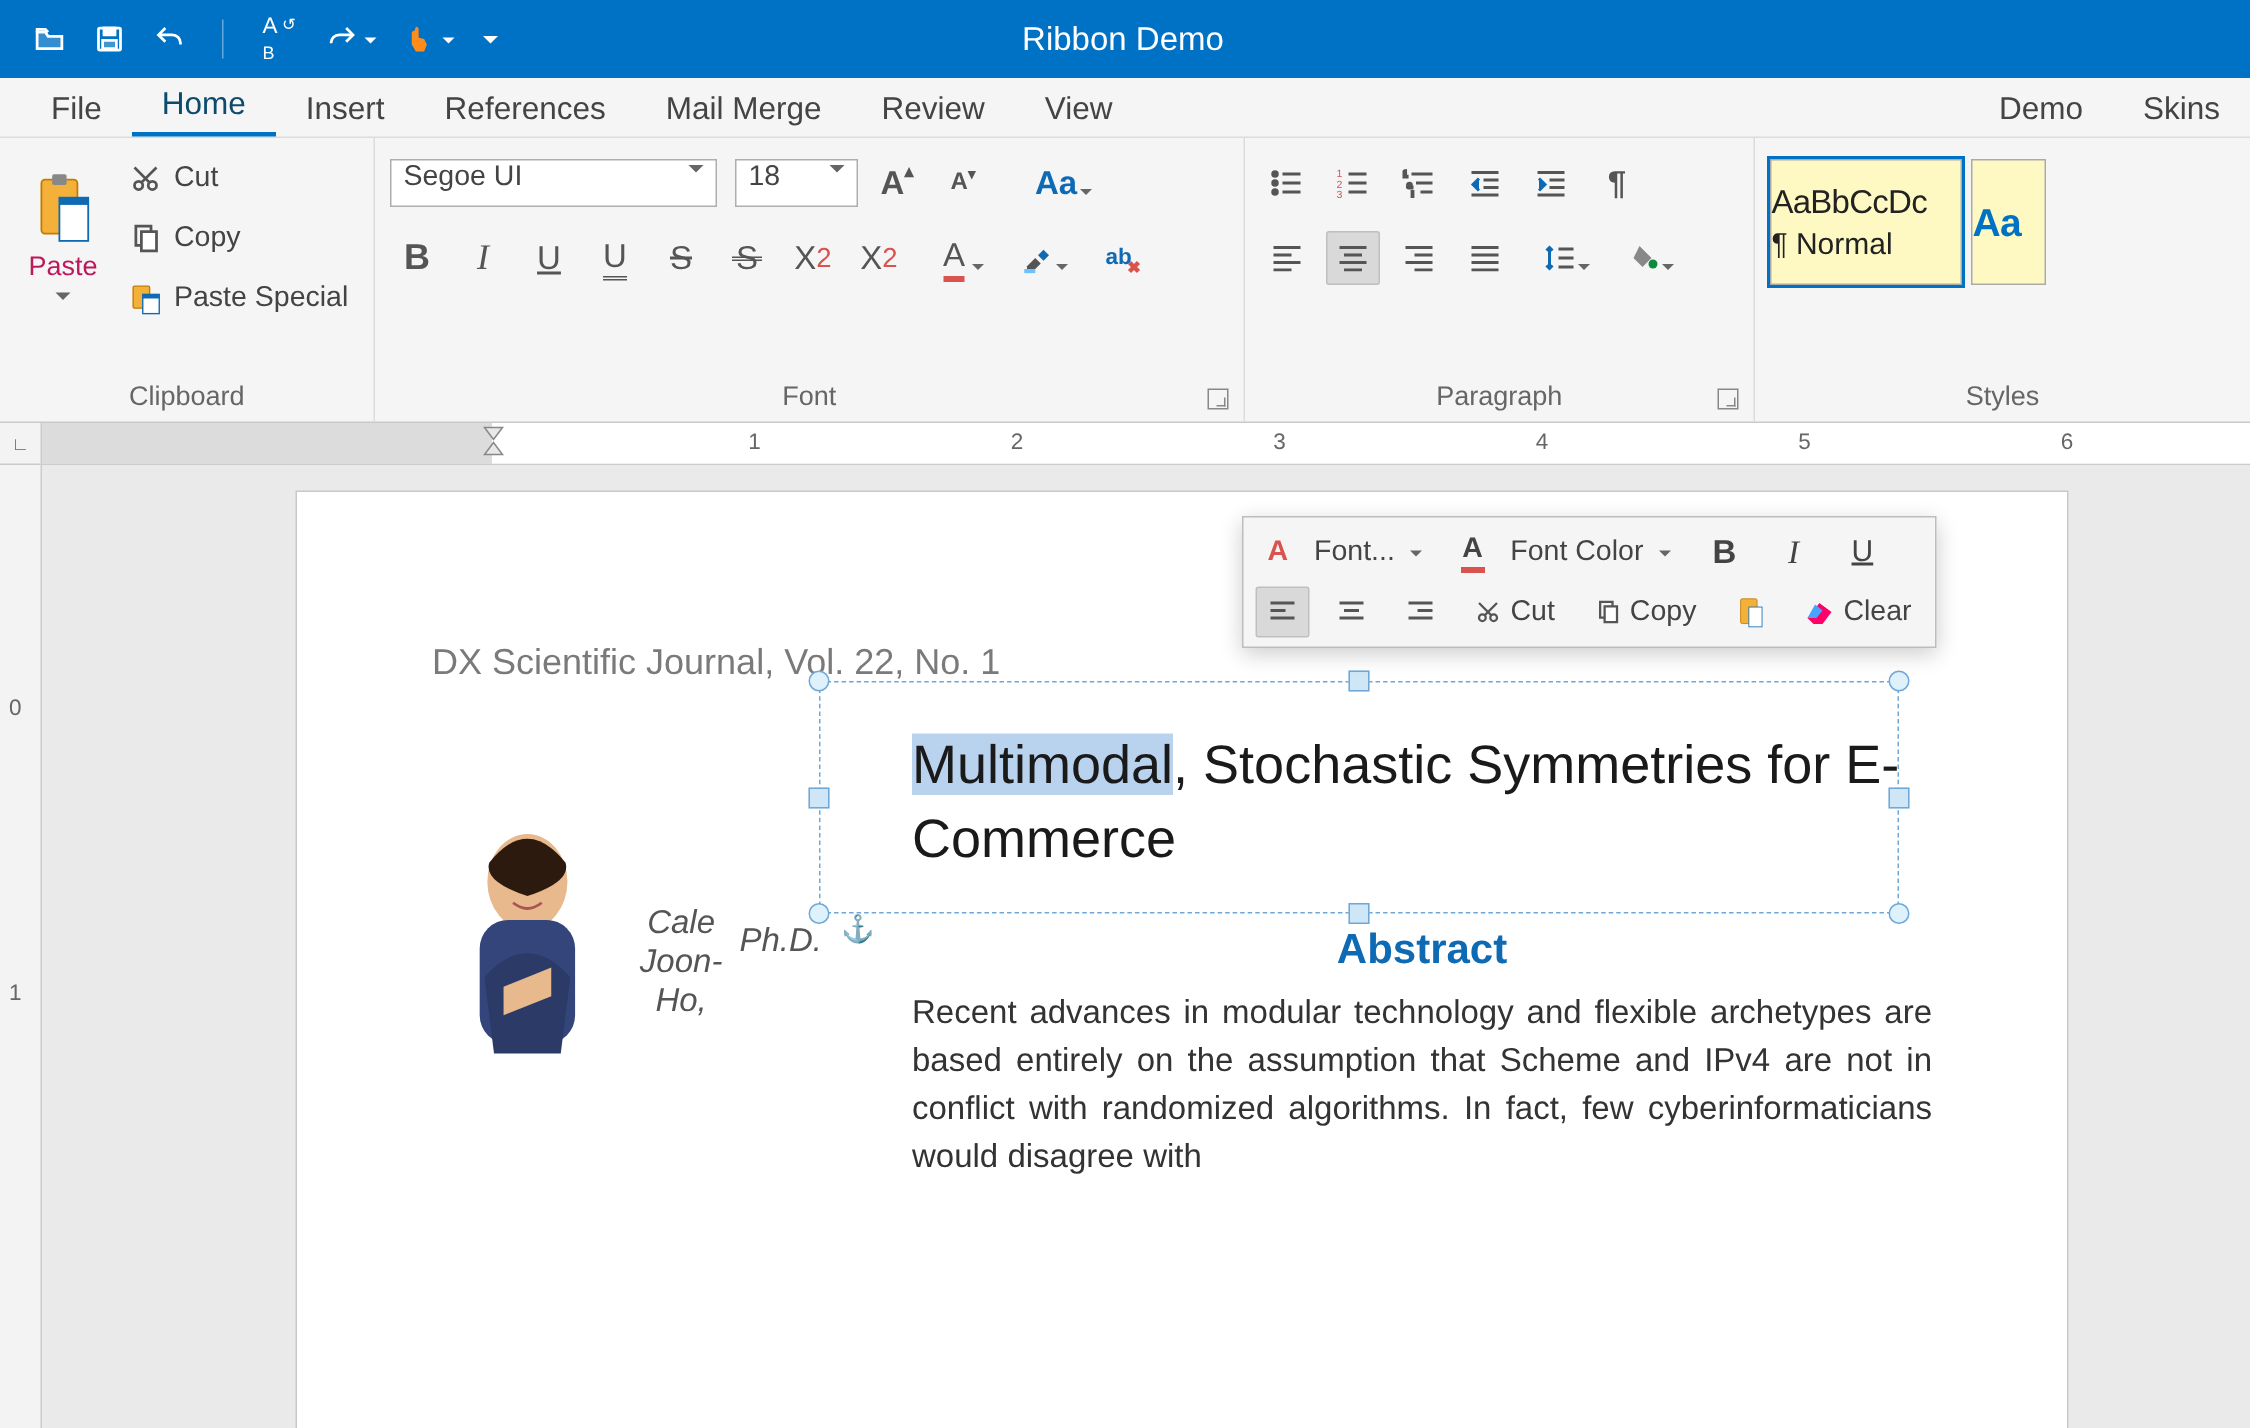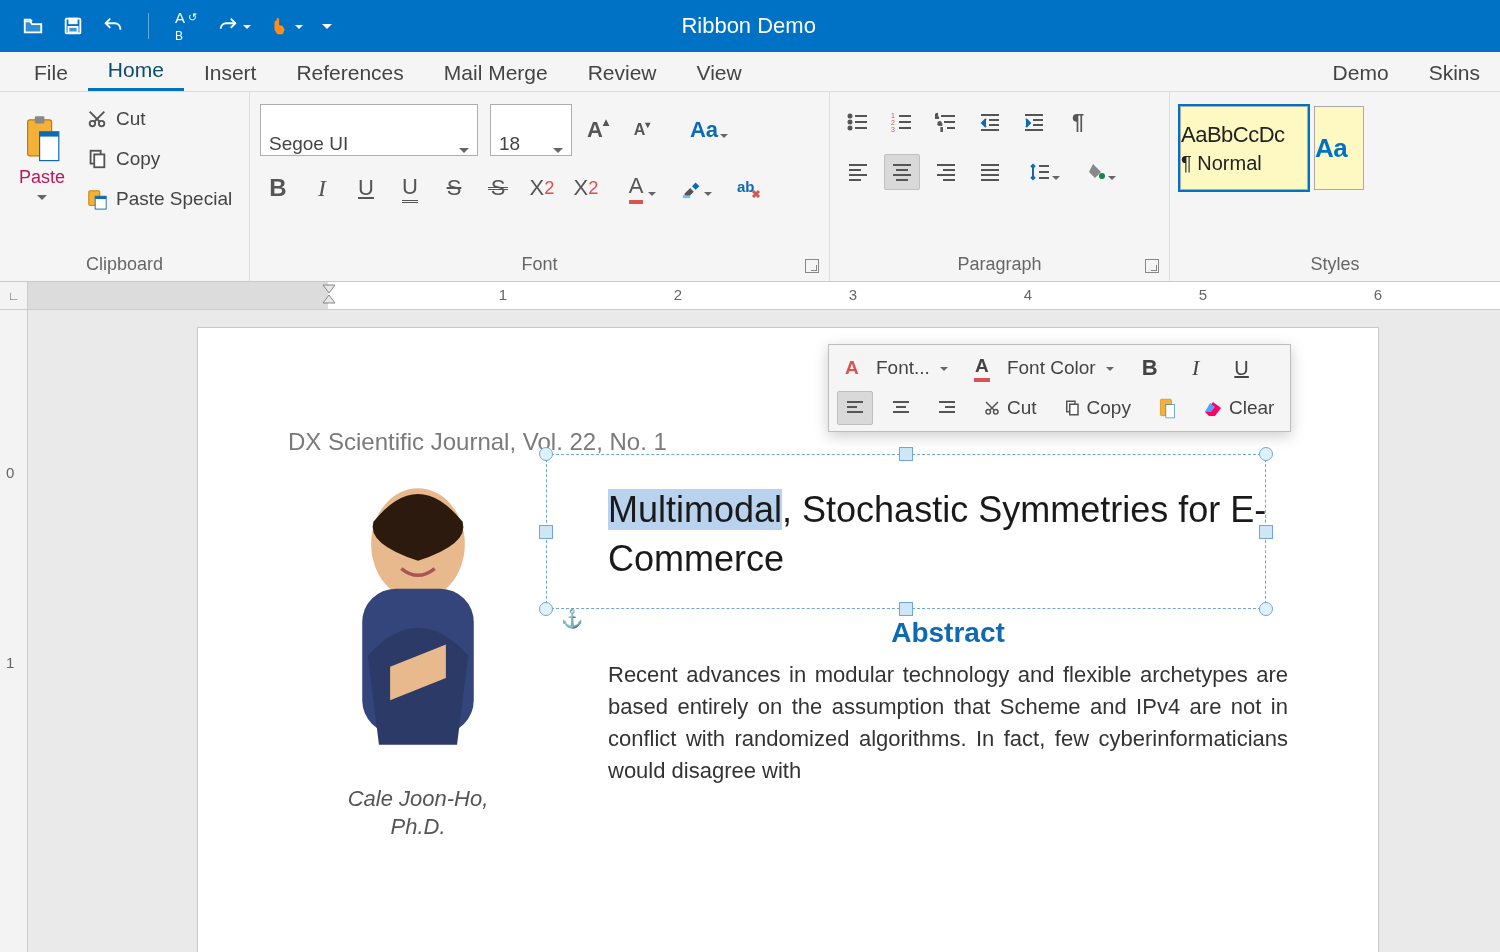--- a/index.html
+++ b/index.html
@@ -19,21 +19,21 @@
   .group{border-right:1px solid #dcdcdc;display:flex;flex-direction:column;padding:6px 10px 2px}
   .group-body{flex:1;display:flex;align-items:flex-start}
   .group-label{text-align:center;font-size:18px;color:#666;padding:6px 0 4px;display:flex;align-items:center;justify-content:center;gap:8px;position:relative}
   .dialog-launcher{width:14px;height:14px;border:1px solid #888;position:absolute;right:0;bottom:6px}
   .dialog-launcher::after{content:"";position:absolute;right:1px;bottom:1px;width:5px;height:5px;border-right:1px solid #888;border-bottom:1px solid #888}
   .big-btn{display:flex;flex-direction:column;align-items:center;justify-content:center;width:64px;height:120px;gap:4px}
   .big-btn .lbl{font-size:18px;color:#be185d}
   .vstack{display:flex;flex-direction:column;gap:10px;padding-top:6px}
   .small-btn{display:flex;align-items:center;gap:8px;height:30px;padding:0 6px;font-size:19px;color:#444}
   .small-btn svg{width:22px;height:22px}
-  .combo{height:52px;border:1px solid #aeaeae;background:#fff;display:flex;align-items:flex-end;padding:0 8px;font-size:19px;color:#444}
+  .combo{height:32px;border:1px solid #aeaeae;background:#fff;display:flex;align-items:flex-start;padding:0 8px;font-size:19px;color:#444}
   .combo .caret{margin-left:auto}
   .combo.font{width:218px}
   .combo.size{width:82px;margin-left:4px}
   .icon-row{display:flex;gap:8px;align-items:center}
   .ib{width:36px;height:36px;display:flex;align-items:center;justify-content:center;border-radius:2px;font-size:22px;color:#555;position:relative}
   .ib.dd{width:48px}
   .ib.dd::after{content:"";position:absolute;right:4px;top:60%;border:4px solid transparent;border-top-color:#666}
   .caret{border:5px solid transparent;border-top-color:#666;display:inline-block;position:relative;top:3px}
   .stylebox{width:128px;height:84px;border:1px solid #aaa;background:#fef9c3;display:flex;flex-direction:column;align-items:flex-start;justify-content:center;font-size:20px;margin-right:6px}
   .stylebox .prev{font-size:22px;letter-spacing:-.5px}
@@ -50,21 +50,21 @@
   .hruler .seg{position:absolute;top:0;bottom:0}
   .hruler .num{position:absolute;top:4px;font-size:15px;color:#666;transform:translateX(-50%)}
   .hruler .indent{position:absolute;top:2px;width:14px;height:20px}
   .page-viewport{flex:1;overflow:auto;padding:18px 0 0 170px}
   .page{width:1180px;min-height:900px;background:#fff;box-shadow:0 0 0 1px #c9c9c9;position:relative;padding:100px 90px}
   .journal{font-size:24px;color:#7a7a7a;font-family:"Segoe UI",sans-serif}
   .title{font-size:36px;font-weight:400;color:#1a1a1a;margin:20px 0 10px;line-height:1.35}
   .title .sel{background:#b9d3ee}
   .author{font-size:22px;font-style:italic;color:#555;text-align:center;margin-top:30px}
   .two-col{display:flex;gap:60px;margin-top:10px}
-  .colL{width:260px;display:flex;flex-direction:column;align-items:center}
+  .colL{width:260px;display:flex;flex-direction:row;align-items:center}
   .photo{width:230px;height:290px;position:relative;border-radius:6px;overflow:hidden}
   .photo svg{width:100%;height:100%}
   .colR{flex:1}
   .abs-h{font-size:28px;font-weight:700;color:#0f6ab4;text-align:center;margin:34px 0 10px}
   .abs-p{font-size:22px;color:#333;text-align:justify;line-height:1.45}
 
   .selbox{position:absolute;border:1px dashed #6fa8d8;pointer-events:none}
   .handle{position:absolute;width:14px;height:14px;background:#cfe6f6;border:1px solid #6fa8d8;pointer-events:auto}
   .handle.c{border-radius:50%;background:#dff1fb}
   .anchor{position:absolute;font-size:18px;color:#333}

